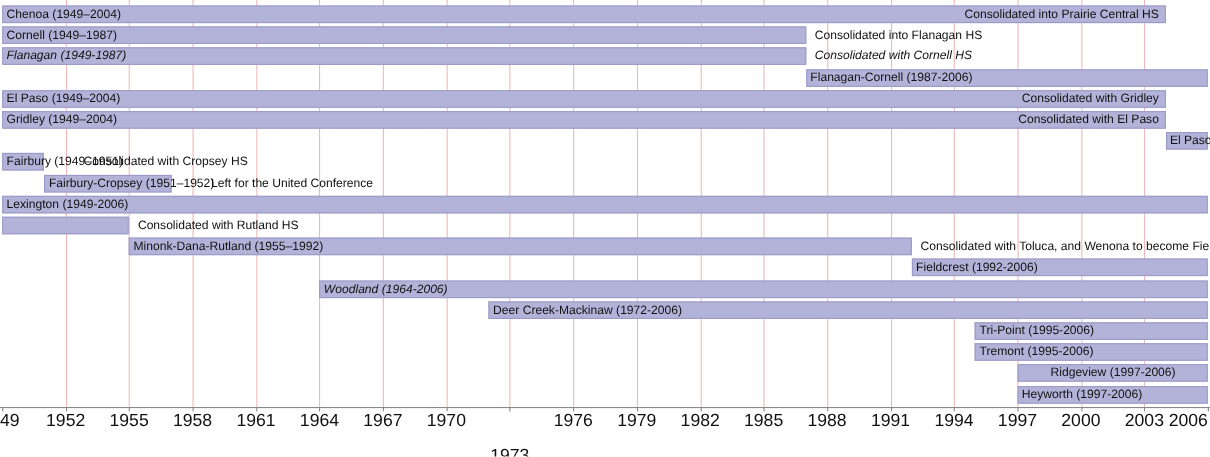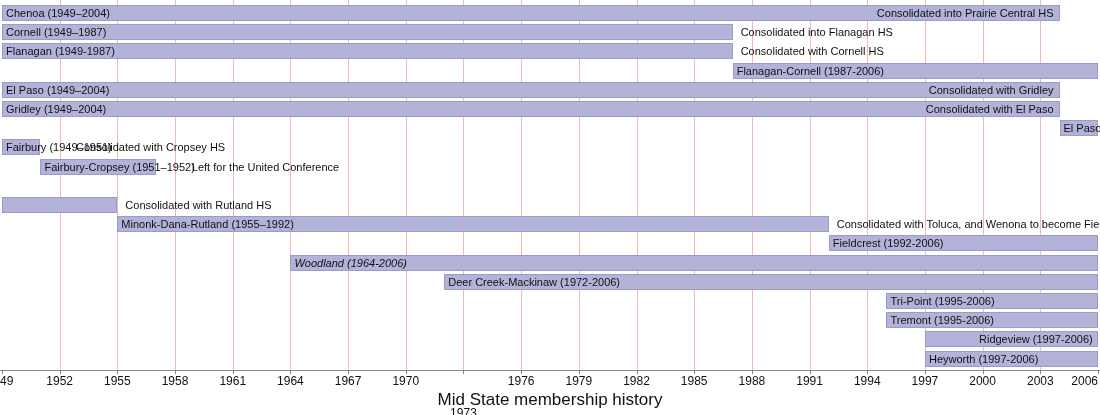--- a/index.html
+++ b/index.html
@@ -77,21 +77,21 @@
   .tick {
     position: absolute;
     top: 0;
     width: 1px;
     height: 4px;
     background: #888888;
   }
   .tick-label {
     position: absolute;
     top: 4px;
-    font-size: 12px;
+    font-size: 16px;
     color: #111111;
     transform: translateX(-50%);
     white-space: nowrap;
   }
   #chart-title {
     position: absolute;
     left: 0;
     top: 390px;
     width: 1100px;
     text-align: center;
@@ -125,21 +125,21 @@
       <div class="bar-row" style="top: 5px; height: 17px; text-decoration: underline;">
         <div class="bar" style="left: 2px; width: 1057.54px;"></div>
         <span class="bar-label" style="left: 6px; top: 0px; position: absolute;">Chenoa (1949–2004)</span>
         <span class="annot" style="top: 0px; right: 46.4561px;">Consolidated into Prairie Central HS</span>
       </div>
       <div class="bar-row" style="top: 24.2px; height: 17px;">
         <div class="bar" style="left: 2px; width: 730.667px;"></div>
         <span class="bar-label" style="left: 6px; top: 0px; position: absolute;">Cornell (1949–1987)</span>
         <span class="annot" style="top: 0px; left: 740.667px;">Consolidated into Flanagan HS</span>
       </div>
-      <div class="bar-row" style="top: 43.4px; height: 17px;">
+      <div class="bar-row" style="top: 43.4px; height: 17px; font-style: italic;">
         <div class="bar" style="left: 2px; width: 730.667px;"></div>
         <span class="bar-label" style="left: 6px; top: 0px; position: absolute;">Flanagan (1949-1987)</span>
         <span class="annot" style="top: 0px; left: 740.667px;">Consolidated with Cornell HS</span>
       </div>
       <div class="bar-row" style="top: 62.6px; height: 17px; padding-left: 16px;">
         <div class="bar" style="left: 732.667px; width: 365.333px;"></div>
         <span class="bar-label" style="left: 736.667px; top: 0px; position: absolute;">Flanagan-Cornell (1987-2006)</span>
       </div>
       <div class="bar-row" style="top: 81.8px; height: 17px;">
         <div class="bar" style="left: 2px; width: 1057.54px;"></div>
@@ -158,20 +158,24 @@
       <div class="bar-row" style="top: 139.4px; height: 17px;">
         <div class="bar" style="left: 2px; width: 38.4561px;"></div>
         <span class="bar-label" style="left: 6px; top: 0px; position: absolute;">Fairbury (1949–1951)</span>
         <span class="annot" style="top: 0px; left: 59px; margin-left: 17px;">Consolidated with Cropsey HS</span>
       </div>
       <div class="bar-row" style="top: 158.6px; height: 17px;">
         <div class="bar" style="left: 40.4561px; width: 115.368px;"></div>
         <span class="bar-label" style="left: 44.4561px; top: 0px; position: absolute;">Fairbury-Cropsey (1951–1952)</span>
         <span class="annot" style="top: 0px; left: 163.825px; margin-left: 28px;">Left for the United Conference</span>
       </div>
+      <div class="bar-row" style="top: 177.8px; height: 17px;">
+        <div class="bar" style="left: 2px; width: 1096px;"></div>
+        <span class="bar-label" style="left: 6px; top: 0px; position: absolute;">Lexington (1949-2006)</span>
+      </div>
       <div class="bar-row" style="top: 197px; height: 17px;">
         <div class="bar" style="left: 2px; width: 115.368px;"></div>
         <span class="annot" style="top: 0px; left: 125.368px;">Consolidated with Rutland HS</span>
       </div>
       <div class="bar-row" style="top: 216.2px; height: 17px;">
         <div class="bar" style="left: 117.368px; width: 711.439px;"></div>
         <span class="bar-label" style="left: 121.368px; top: 0px; position: absolute;">Minonk-Dana-Rutland (1955–1992)</span>
         <span class="annot" style="top: 0px; left: 836.807px;">Consolidated with Toluca, and Wenona to become Fieldcrest</span>
       </div>
       <div class="bar-row" style="top: 235.4px; height: 17px;">
@@ -189,21 +193,21 @@
       <div class="bar-row" style="top: 293px; height: 17px;">
         <div class="bar" style="left: 886.491px; width: 211.509px;"></div>
         <span class="bar-label" style="left: 890.491px; top: 0px; position: absolute; text-align: right;">Tri-Point (1995-2006)</span>
       </div>
       <div class="bar-row" style="top: 312.2px; height: 17px;">
         <div class="bar" style="left: 886.491px; width: 211.509px;"></div>
         <span class="bar-label" style="left: 890.491px; top: 0px; position: absolute;">Tremont (1995-2006)</span>
       </div>
       <div class="bar-row" style="top: 331.4px; height: 17px;">
         <div class="bar" style="left: 924.947px; width: 173.053px;"></div>
-        <span class="bar-label" style="left: 934px; top: 0px; position: absolute; padding-left: 45px;">Ridgeview (1997-2006)</span>
+        <span class="bar-label" style="left: 910px; top: 0px; position: absolute; padding-left: 45px;">Ridgeview (1997-2006)</span>
       </div>
       <div class="bar-row" style="top: 350.6px; height: 17px;">
         <div class="bar" style="left: 924.947px; width: 173.053px;"></div>
         <span class="bar-label" style="left: 928.947px; top: 0px; position: absolute;">Heyworth (1997-2006)</span>
       </div>
     </div>
   <div id="axis">
     <div class="axis-line"></div>
   <div class="tick" style="left: 2px;"></div>
       <div class="tick-label" style="transform: translateX(0px); left: 0px;">49</div>
@@ -239,14 +243,13 @@
       <div class="tick-label" style="left: 867.263px;">1994</div>
       <div class="tick" style="left: 924.947px;"></div>
       <div class="tick-label" style="left: 924.947px;">1997</div>
       <div class="tick" style="left: 982.632px;"></div>
       <div class="tick-label" style="left: 982.632px;">2000</div>
       <div class="tick" style="left: 1040.32px;"></div>
       <div class="tick-label" style="left: 1040.32px;">2003</div>
       <div class="tick" style="left: 1098px;"></div>
       <div class="tick-label" style="transform: translateX(-100%); left: 1098px;">2006</div>
     </div>
-  <div id="chart-title">Mid State membership history</div>
 </div>
 
 </body></html>

